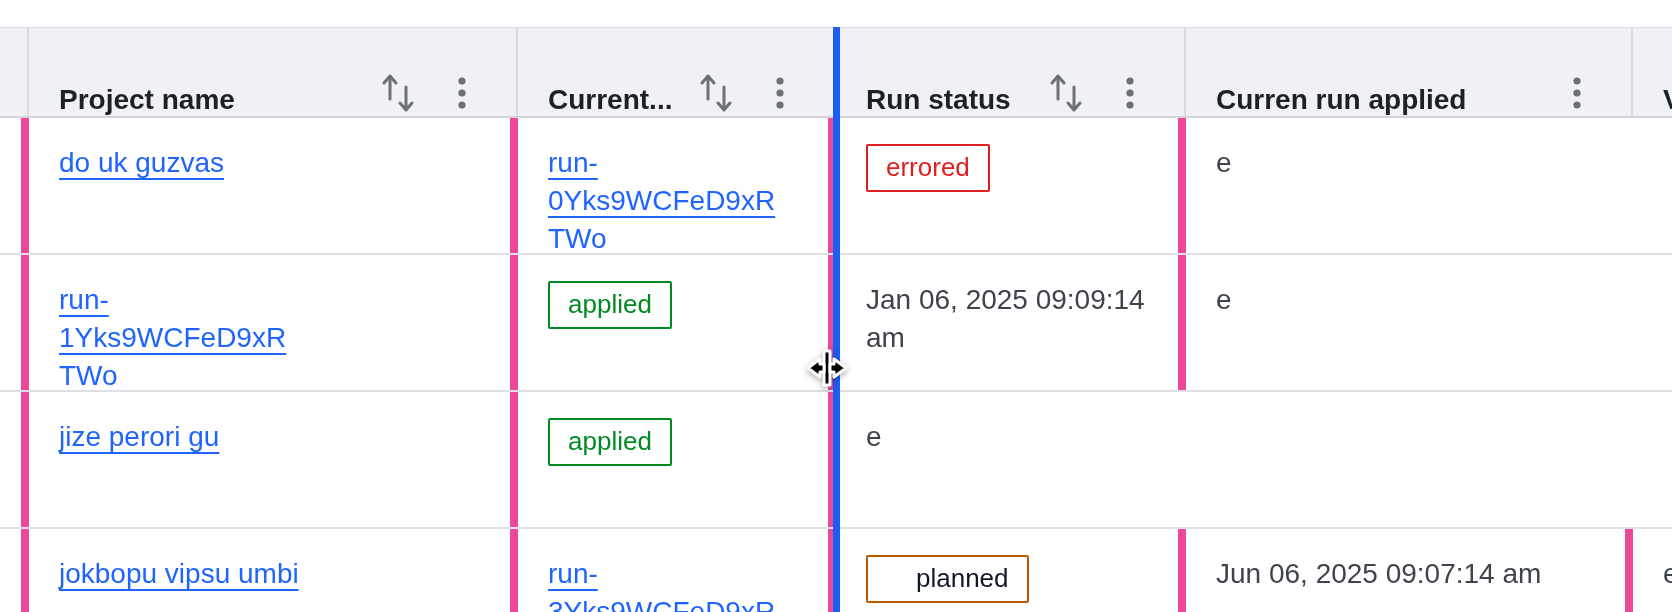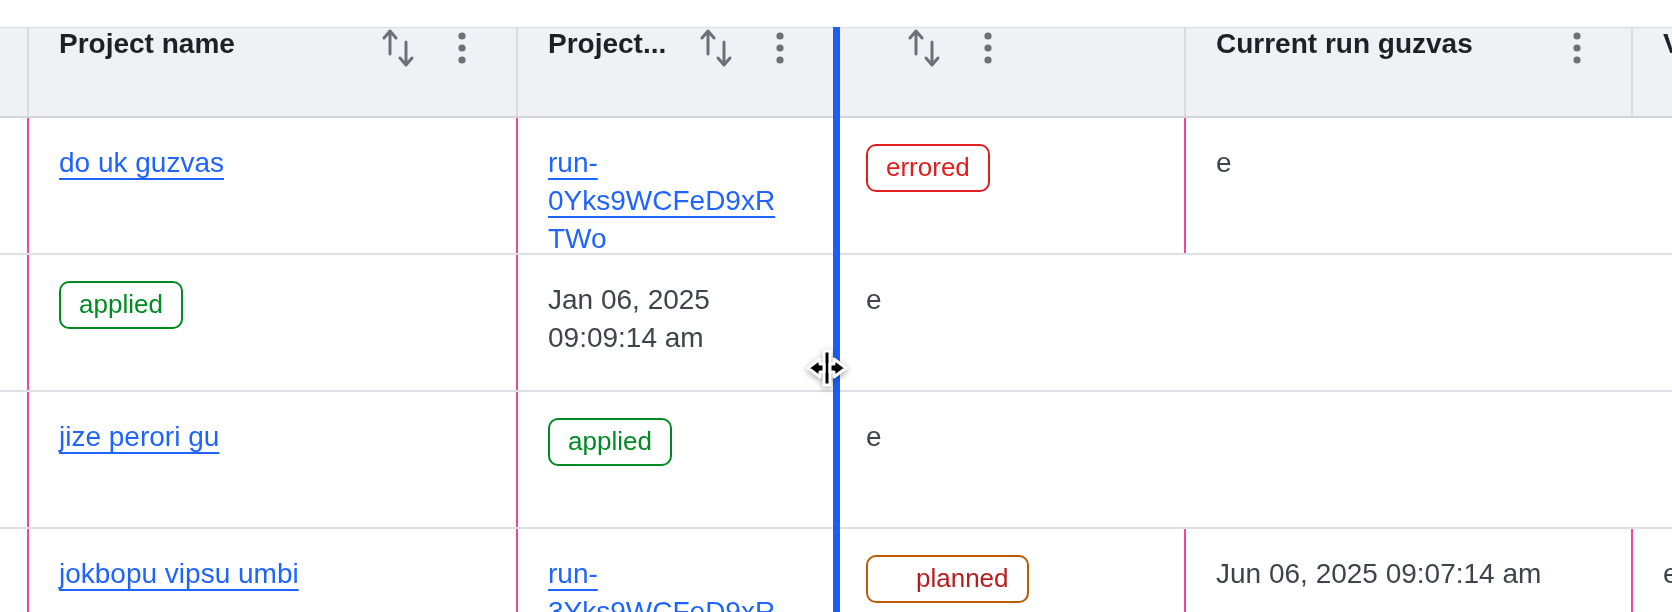--- a/index.html
+++ b/index.html
@@ -21,21 +21,21 @@
   
   .thead{
     display:grid;
     grid-template-columns:29px 489px 318px 350px 447px 339px;
     height:91px;
     background:#f0f1f4;
     border-top:1px solid #dadce1;
     border-bottom:2px solid #d3d5db;
   }
   .th{
-    display:flex;align-items:flex-start;
+    display:flex;align-items:flex-end;
     padding:0 48px 0 30px;
     border-right:2px solid #d9dbe0;
     min-width:0;
     overflow:hidden;
   }
   .th:last-child{border-right:none;}
   .th.select{padding:0;}
   .th-label{
     flex:1 1 auto;min-width:0;
     font-size:28px;font-weight:700;color:#1d2025;
@@ -52,21 +52,21 @@
   
   .tr{
     display:grid;
     grid-template-columns:29px 489px 318px 350px 447px 339px;
     height:137px;
     border-bottom:2px solid #dfe0e5;
     background:#ffffff;
   }
   .td{
     padding:26px 20px 0 30px;
-    border-right:2px solid #ec4899;
+    border-right:8px solid #ec4899;
     font-size:28px;line-height:38px;color:#3f434b;
     overflow:hidden;
   }
   .td:last-child{border-right:none;}
   .td.select{padding:0;}
 
   a.cell-link{
     color:#2064ff;
     text-decoration:underline;
     text-decoration-thickness:2px;
@@ -75,21 +75,21 @@
   .run-link{
     display:inline-block;
     max-width:235px;
     overflow-wrap:anywhere;
     word-break:break-word;
   }
 
   .badge{
     display:inline-block;
     border:2px solid currentColor;
-    border-radius:10px;
+    border-radius:2px;
     padding:5px 18px 7px 18px;
     font-size:26px;line-height:32px;
     background:#ffffff;
   }
 
   
   .resize-line{
     position:absolute;
     left:833px;top:27px;
     width:7px;height:585px;
@@ -127,62 +127,63 @@
             <svg width="12" height="40" viewBox="0 0 12 40" fill="#6d7079">
               <circle cx="6" cy="8" r="3.6"></circle>
                 <circle cx="6" cy="20" r="3.6"></circle>
                 <circle cx="6" cy="32" r="3.6"></circle>
             </svg>
           </span>
         </button>
       </div>
 
       <div class="th">
-        <span class="th-label">Project...</span>
+        <span class="th-label">Current...</span>
         <button class="icon-btn sort-btn">
           <span>
             <svg width="36" height="40" viewBox="0 0 36 40" fill="none" stroke="#6d7079" stroke-width="3" stroke-linecap="round" stroke-linejoin="round">
               <path d="M10 26 V4 M4 10 L10 3 L16 10"></path>
               <path d="M26 14 V36 M20 30 L26 37 L32 30"></path>
             </svg>
           </span>
         </button>
         <button class="icon-btn kebab-btn">
           <span>
             <svg width="12" height="40" viewBox="0 0 12 40" fill="#6d7079">
               <circle cx="6" cy="8" r="3.6"></circle>
                 <circle cx="6" cy="20" r="3.6"></circle>
                 <circle cx="6" cy="32" r="3.6"></circle>
             </svg>
           </span>
         </button>
       </div>
 
       <div class="th">
+        <span class="th-label">Run status</span>
         <button class="icon-btn sort-btn">
           <span>
             <svg width="36" height="40" viewBox="0 0 36 40" fill="none" stroke="#6d7079" stroke-width="3" stroke-linecap="round" stroke-linejoin="round">
               <path d="M10 26 V4 M4 10 L10 3 L16 10"></path>
               <path d="M26 14 V36 M20 30 L26 37 L32 30"></path>
             </svg>
           </span>
         </button>
         <button class="icon-btn kebab-btn">
           <span>
             <svg width="12" height="40" viewBox="0 0 12 40" fill="#6d7079">
               <circle cx="6" cy="8" r="3.6"></circle>
                 <circle cx="6" cy="20" r="3.6"></circle>
                 <circle cx="6" cy="32" r="3.6"></circle>
             </svg>
           </span>
         </button>
       </div>
 
       <div class="th">
-        <span class="th-label">Current run guzvas</span>
+        <span class="th-label">Curren run applied</span>
         <button class="icon-btn kebab-btn">
           <span>
             <svg width="12" height="40" viewBox="0 0 12 40" fill="#6d7079">
               <circle cx="6" cy="8" r="3.6"></circle>
                 <circle cx="6" cy="20" r="3.6"></circle>
                 <circle cx="6" cy="32" r="3.6"></circle>
             </svg>
           </span>
         </button>
       </div>
@@ -204,20 +205,23 @@
         <span class="badge" style="color: rgb(224, 30, 30); border-color: rgb(224, 30, 30);">errored</span>
       </div>
       <div class="td">
         <span>e</span>
       </div>
     </div>
 
     <div class="tr">
       <div class="td select"></div>
       <div class="td">
+        <a class="cell-link run-link" href="#">run-1Yks9WCFeD9xRTWo</a>
+      </div>
+      <div class="td">
         <span class="badge" style="color: rgb(0, 138, 34); border-color: rgb(0, 138, 34);">applied</span>
       </div>
       <div class="td">
         <span>Jan 06, 2025 09:09:14 am</span>
       </div>
       <div class="td">
         <span>e</span>
       </div>
     </div>
 
@@ -236,21 +240,21 @@
 
     <div class="tr">
       <div class="td select"></div>
       <div class="td">
         <a class="cell-link" href="#">jokbopu vipsu umbi</a>
       </div>
       <div class="td">
         <a class="cell-link run-link" href="#">run-3Yks9WCFeD9xRTWo</a>
       </div>
       <div class="td">
-        <span class="badge" style="color: #b91c1c; border-color: rgb(187, 90, 0); padding-left: 48px;">planned</span>
+        <span class="badge" style="color: #0f172a; border-color: rgb(187, 90, 0); padding-left: 48px;">planned</span>
       </div>
       <div class="td">
         <span>Jun 06, 2025 09:07:14 am</span>
       </div>
       <div class="td">
         <span>e</span>
       </div>
     </div>
 
   </div>

